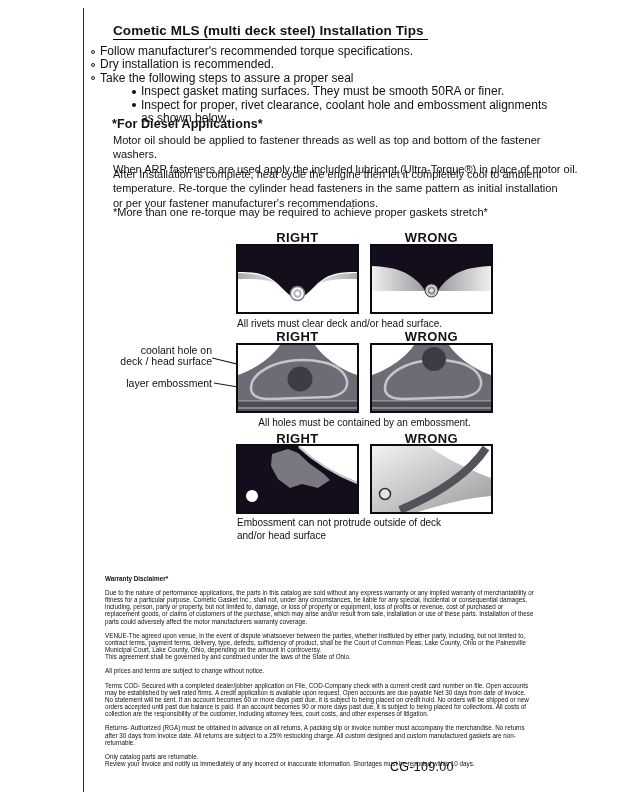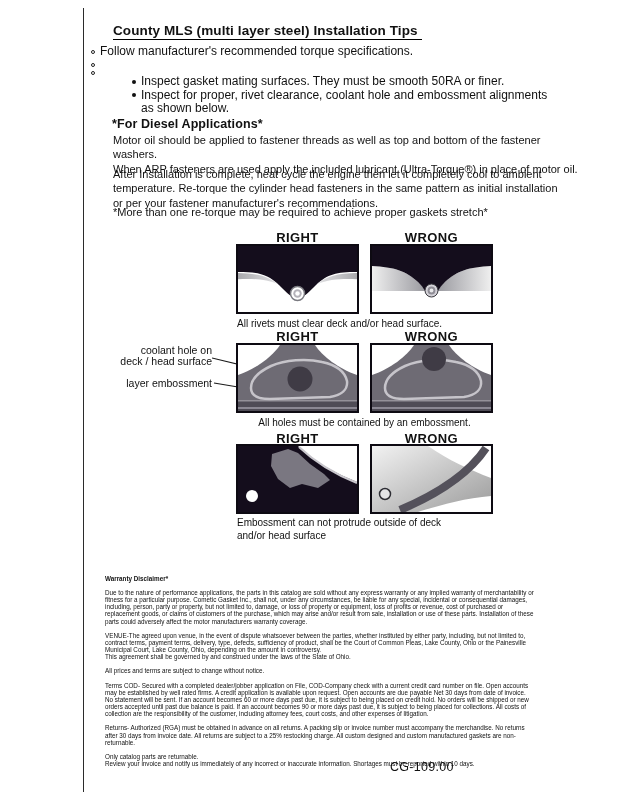--- a/index.html
+++ b/index.html
@@ -57,32 +57,34 @@
   .disclaimer h4{font-size:6.3px;margin:0 0 7px 0;font-weight:bold}
   .disclaimer p{font-size:6.3px;line-height:7.15px;margin:0 0 7px 0;white-space:pre-line}
   
   .footer-code{left:390px;top:760px;font-size:12.5px;letter-spacing:.3px}
 </style>
 </head>
 <body>
 
 <div class="abs left-rule"></div>
 
-<div class="abs page-title">County MLS (multi layer steel) Installation Tips</div>
+<div class="abs page-title">Cometic MLS (multi deck steel) Installation Tips</div>
 
 <div class="abs tips">
   <div class="li">
     <span class="mark o"></span>
     <span>Follow manufacturer's recommended torque specifications.</span>
   </div>
   <div class="li">
     <span class="mark o"></span>
+    <span>Dry installation is recommended.</span>
   </div>
   <div class="li">
     <span class="mark o"></span>
+    <span>Take the following steps to assure a proper seal</span>
   </div>
   <div class="li sub">
     <span class="mark f"></span>
     <span>Inspect gasket mating surfaces.  They must be smooth 50RA or finer.</span>
   </div>
   <div class="li sub">
     <span class="mark f"></span>
     <span>Inspect for proper, rivet clearance, coolant hole and embossment alignments as shown below.</span>
   </div>
 </div>

